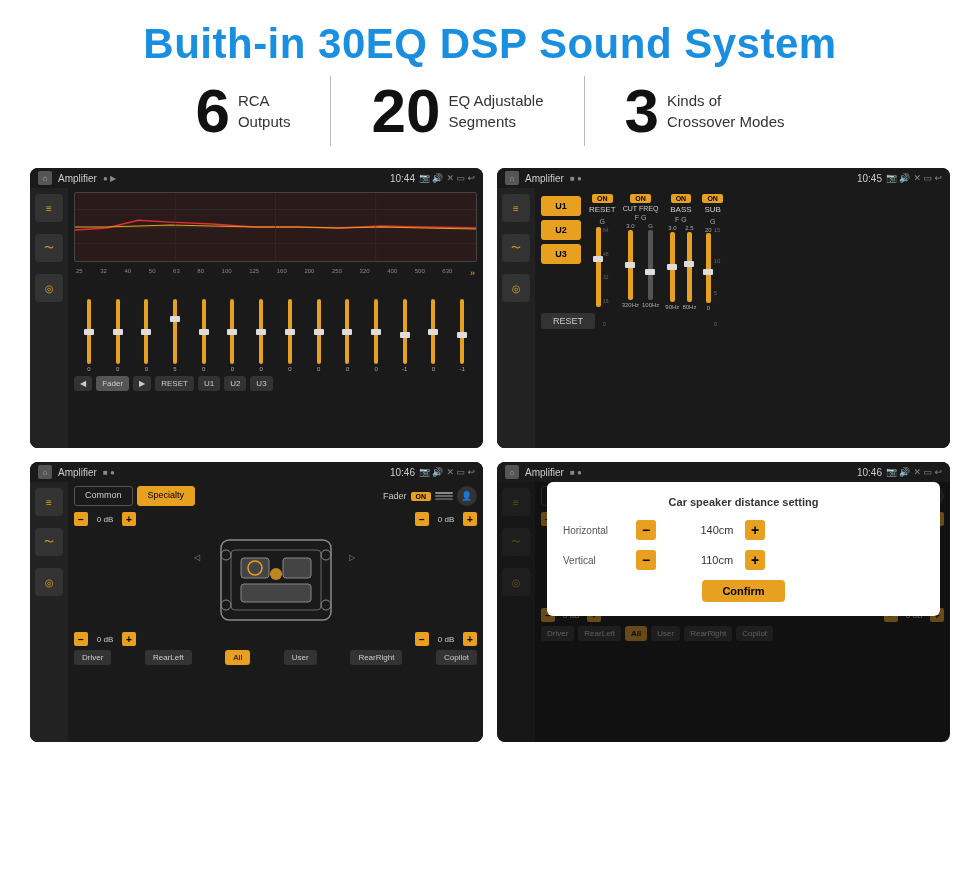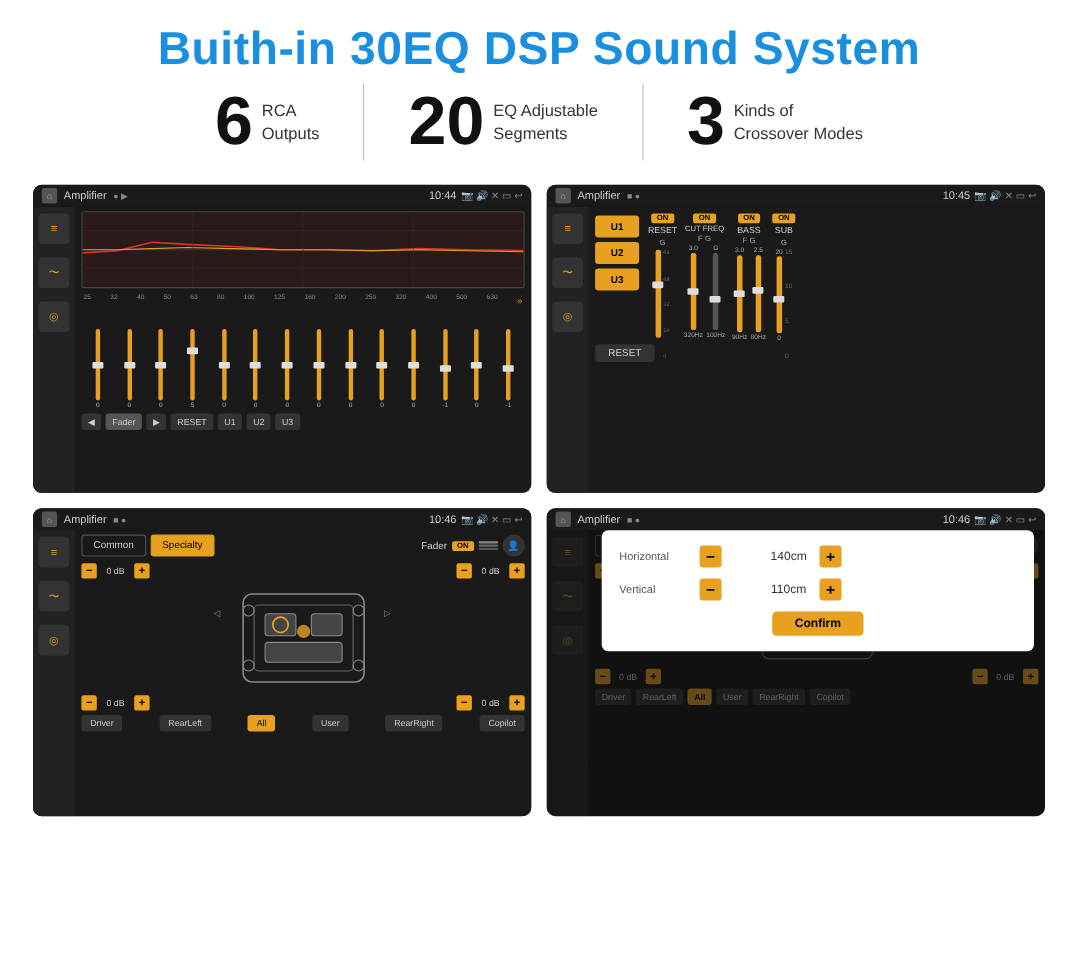--- a/index.html
+++ b/index.html
@@ -880,20 +880,21 @@
             <div style="background:#333;color:#ccc;font-size:8px;padding:3px 6px;border-radius:3px;">RearLeft</div>
             <div style="background:#e8a020;color:#000;font-size:8px;padding:3px 6px;border-radius:3px;font-weight:bold;">All</div>
             <div style="background:#333;color:#ccc;font-size:8px;padding:3px 6px;border-radius:3px;">User</div>
             <div style="background:#333;color:#ccc;font-size:8px;padding:3px 6px;border-radius:3px;">RearRight</div>
             <div style="background:#333;color:#ccc;font-size:8px;padding:3px 6px;border-radius:3px;">Copilot</div>
           </div>
         </div>
       </div>
 
       <div class="dialog-overlay">
+        <div class="dialog-title">Car speaker distance setting</div>
 
         <div class="dialog-row">
           <span class="dialog-row-label">Horizontal</span>
           <div class="dialog-minus">−</div>
           <span class="dialog-val">140cm</span>
           <div class="dialog-plus">+</div>
         </div>
 
         <div class="dialog-row">
           <span class="dialog-row-label">Vertical</span>

